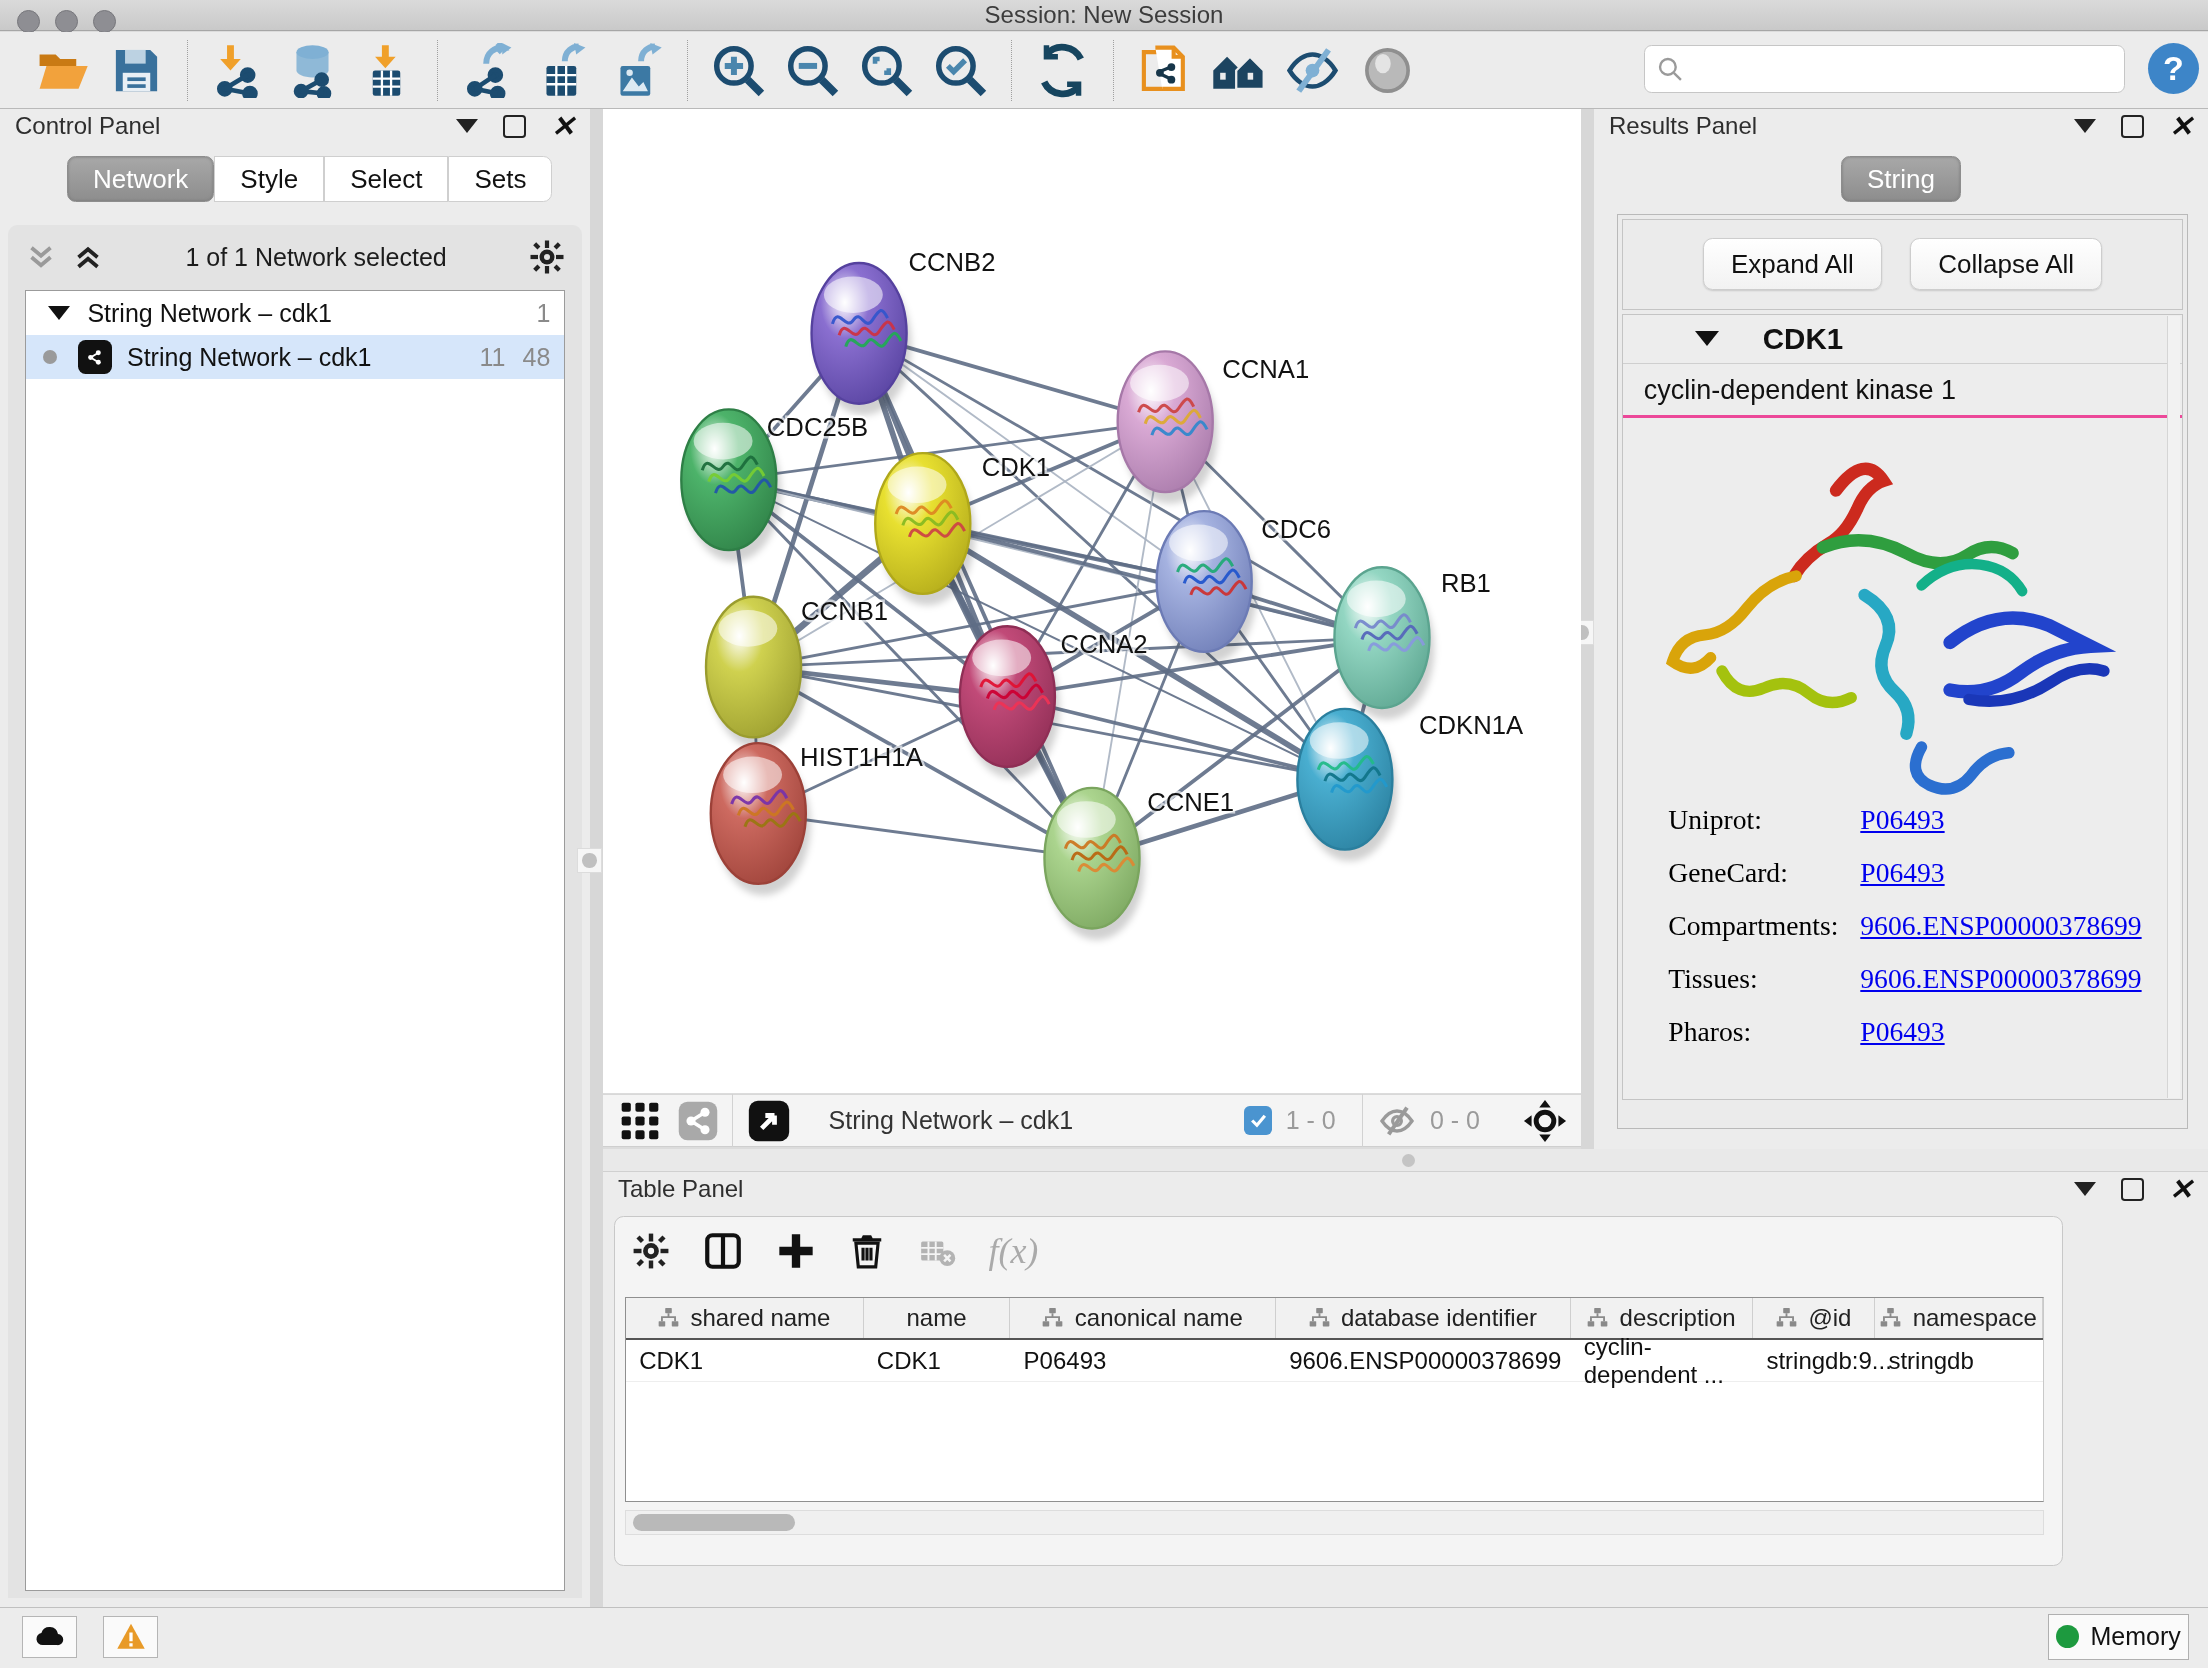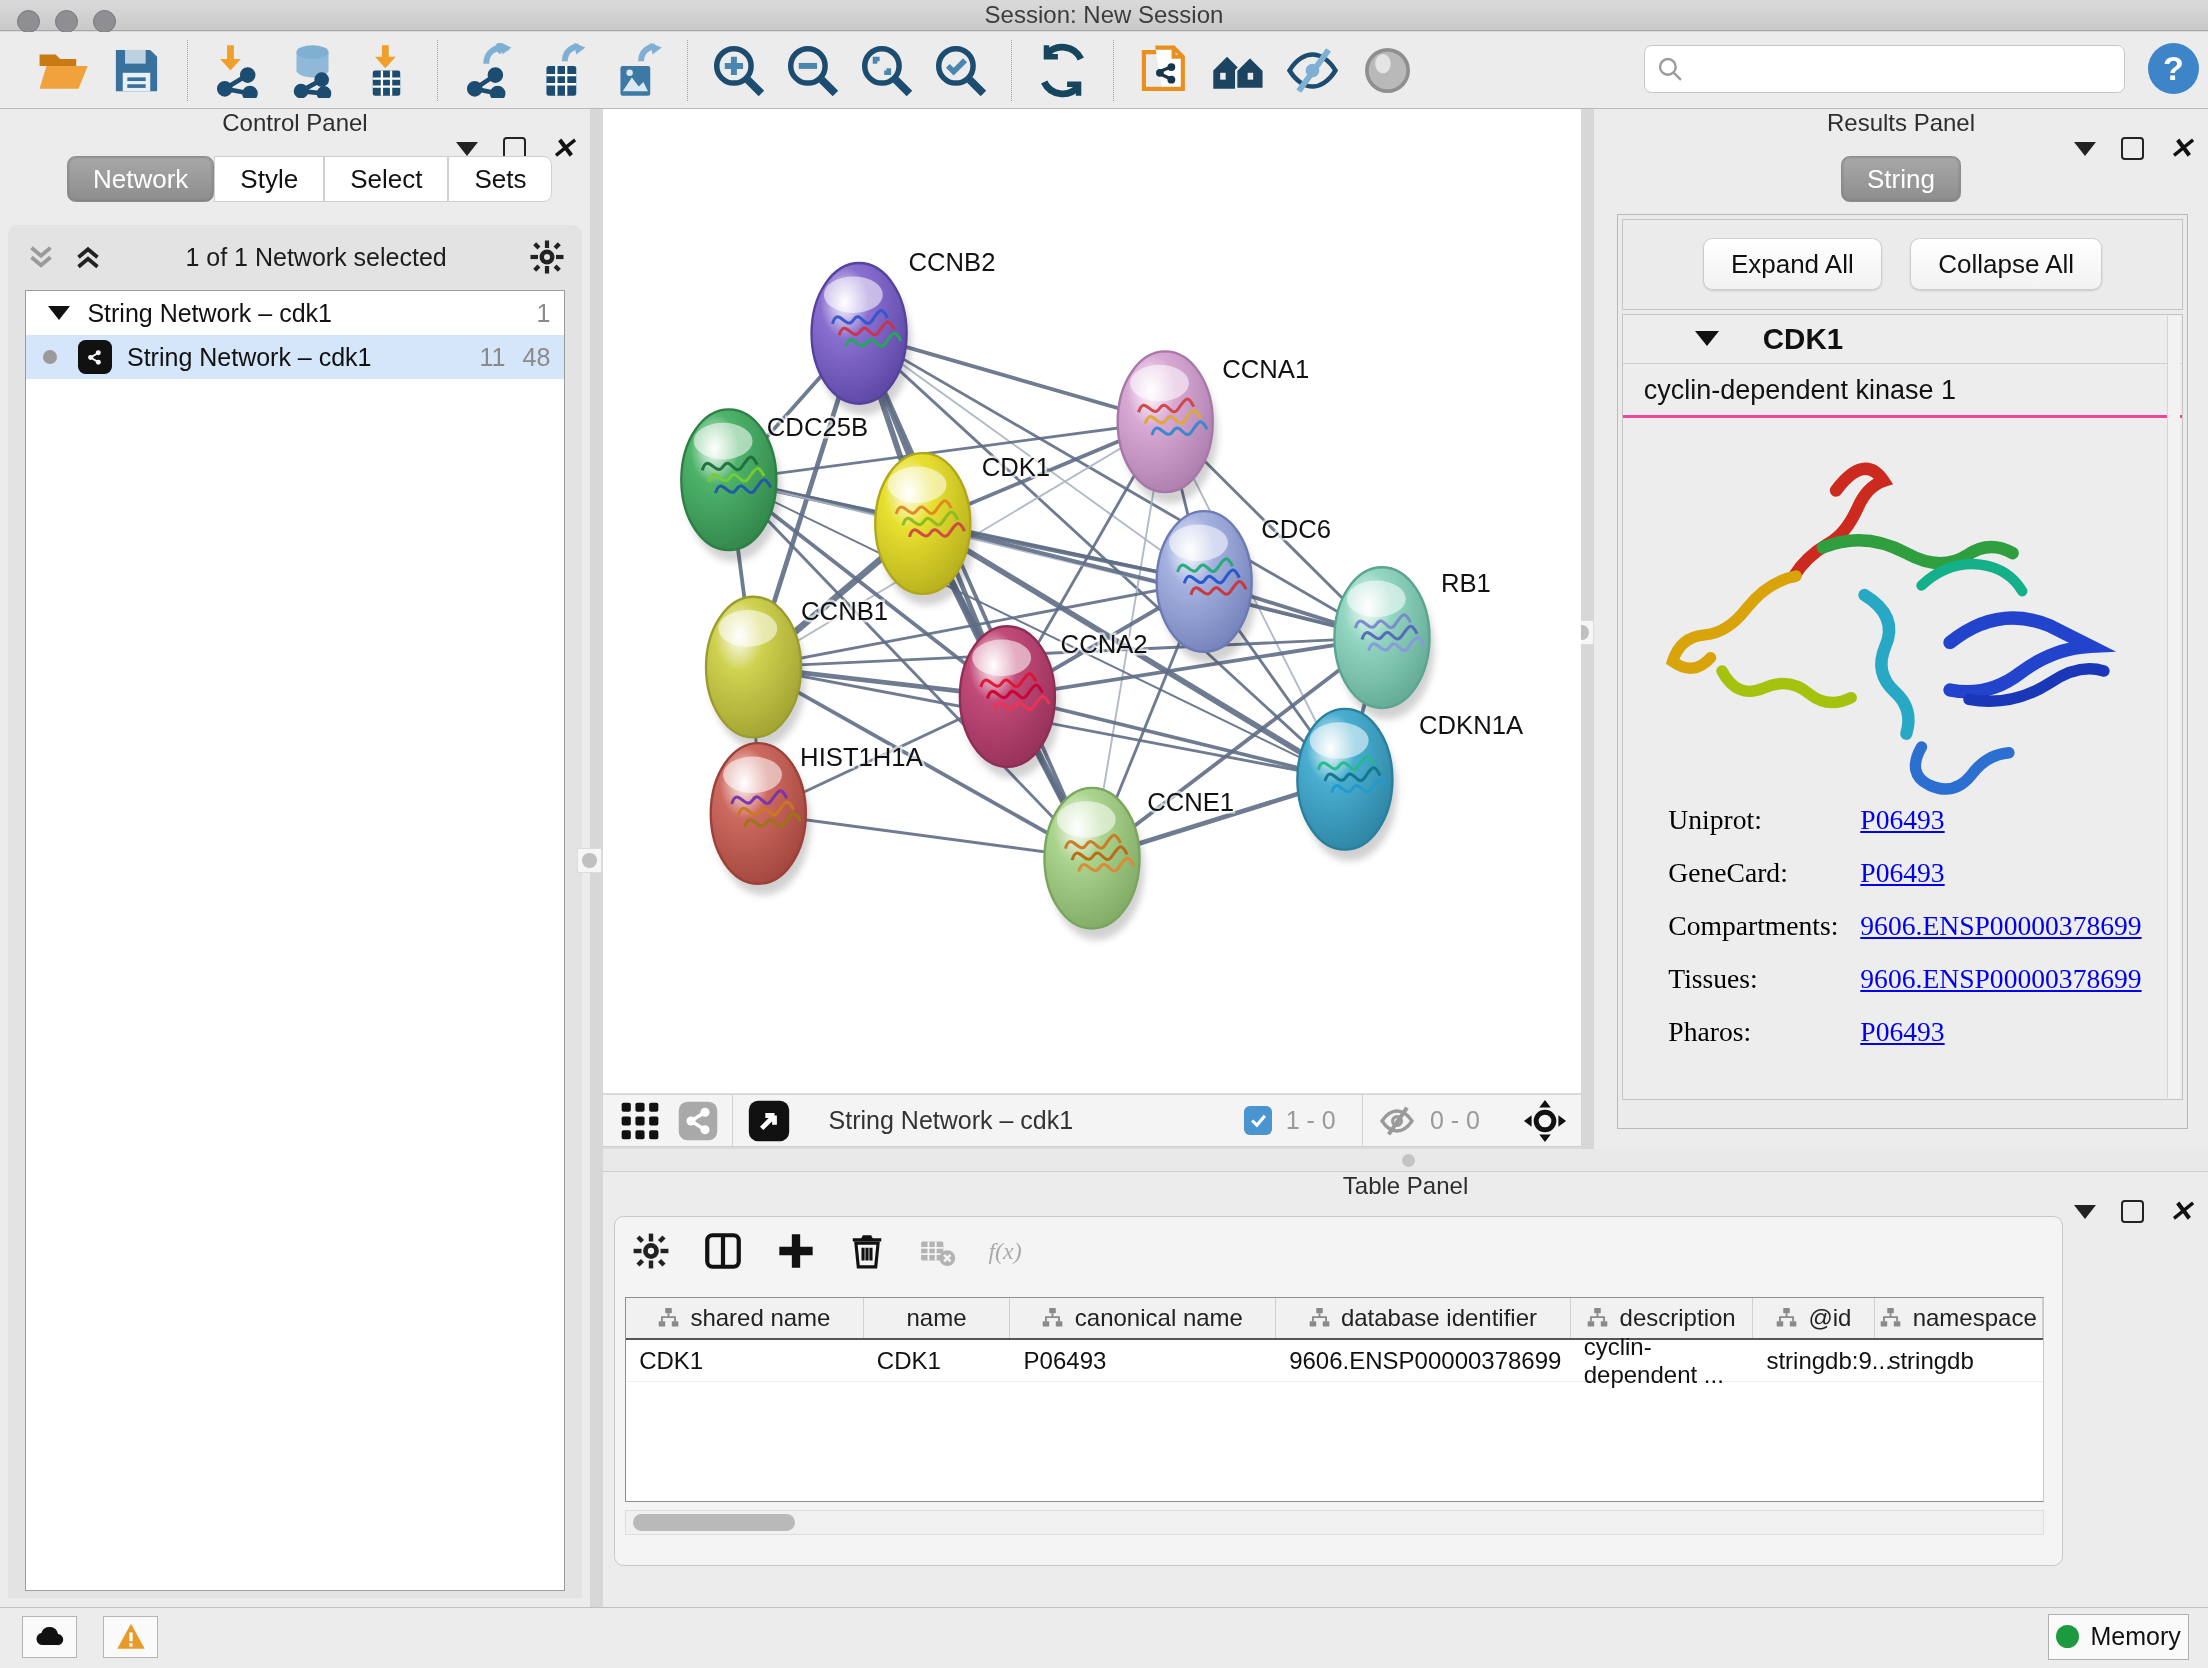--- a/index.html
+++ b/index.html
@@ -21,21 +21,21 @@
   .tb-ic { width:59px; height:59px; margin:0 7.6px; display:flex; align-items:center; justify-content:center; }
   .tb-sep { width:0; height:61px; border-left:1.9px dotted #9f9f9f; margin:0 13.3px; }
   .searchbox { position:absolute; left:1644px; top:13.3px; width:481px; height:48px; background:#fff;
     border:1.9px solid #c6c6c6; border-radius:7.6px; display:flex; align-items:center; padding-left:11.4px; }
   .searchbox input { border:none; outline:none; font-size:23px; width:418px; background:transparent;
     font-family:"Liberation Sans",sans-serif; }
   .helpbtn { position:absolute; left:2148px; top:11.4px; width:51px; height:51px; border-radius:50%;
     background:#3d85c8; color:#fff; font-size:34px; font-weight:bold; display:flex; align-items:center; justify-content:center; }
 
   
-  .panel-head { height:34px; display:flex; align-items:center; font-size:24px; color:#2e2e2e; padding:0 15px;flex-direction:column; }
+  .panel-head { height:34px; display:flex; align-items:center; font-size:24px; color:#2e2e2e; padding:0 15px; }
   .panel-ctrl { margin-left:auto; display:flex; align-items:center; gap:25px; }
   .pc-min { width:0; height:0; border-left:11.4px solid transparent; border-right:11.4px solid transparent; border-top:14.3px solid #222; }
   .pc-float { width:23px; height:23px; border:2.9px solid #222; border-radius:3.8px; }
   .pc-close { font-size:28.5px; font-weight:bold; color:#111; line-height:23px; }
 
   .tab { height:46px; padding:0 25px; background:#fff; border:1px solid #cfcfcf; display:flex;
     align-items:center; font-size:26px; color:#111; }
   .tab.first { border-radius:8.6px 0 0 8.6px; }
   .tab.last { border-radius:0 8.6px 8.6px 0; }
   .tab.sel { background:linear-gradient(#a8a8a8,#8d8d8d); color:#fff; border-color:#8d8d8d; border-radius:8.6px; box-shadow:inset 0 0 2.9px #777; }
@@ -97,21 +97,21 @@
   .cl-row { display:flex; font-size:27.6px; margin-bottom:21px; }
   .cl-label { width:209px; color:#000; padding-left:17px; }
   .cl-link { color:#0000EE; text-decoration:underline; }
   .rp-scroll { position:absolute; right:1.9px; top:1.9px; width:13.3px; height:782px; background:#f2f2f2; border-left:1px solid #d5d5d5; }
 
   
   .table-panel { position:absolute; left:603px; top:1172px; width:1605px; height:436px; background:#ececec; }
   .tp-box { position:absolute; left:11.4px; top:44px; width:1449px; height:350px; background:#f4f4f4;
     border:1.9px solid #c8c8c8; border-radius:9.5px; }
   .tp-toolrow { height:68px; display:flex; align-items:center; padding-left:17px; gap:32px; }
-  .fx { font-family:"Liberation Serif", serif; font-style:italic; font-size:24px; color:#aaa; }
+  .fx { font-family:"Liberation Serif", serif; font-style:italic; font-size:36px; color:#aaa; }
   .grid-table { position:absolute; left:9.5px; top:80px; width:1419px; height:205px; background:#fff;
     border:1.9px solid #8f8f8f; border-right:1px solid #c9c9c9; overflow:hidden; }
   .gt-header { display:flex; background:#f1f1f1; border-bottom:2.9px solid #555; height:42px; }
   .gt-hcell { display:flex; align-items:center; justify-content:center; gap:11.4px; font-size:24px; color:#222;
     border-right:1px solid #cfcfcf; }
   .gt-row { display:flex; height:42px; border-bottom:1px solid #eee; }
   .gt-cell { font-size:24px; color:#111; display:flex; align-items:center; padding-left:13.3px; }
   .tp-hscroll { position:absolute; left:9.5px; top:293px; width:1419px; height:25px; background:#f0f0f0; border:1px solid #ddd; }
   .tp-hscroll i { position:absolute; left:7.6px; top:2.9px; width:162px; height:17px; border-radius:8.6px; background:#b9b9b9; }
   .tp-tabs { position:absolute; left:0; width:1605px; top:388px; display:flex; justify-content:center; }

